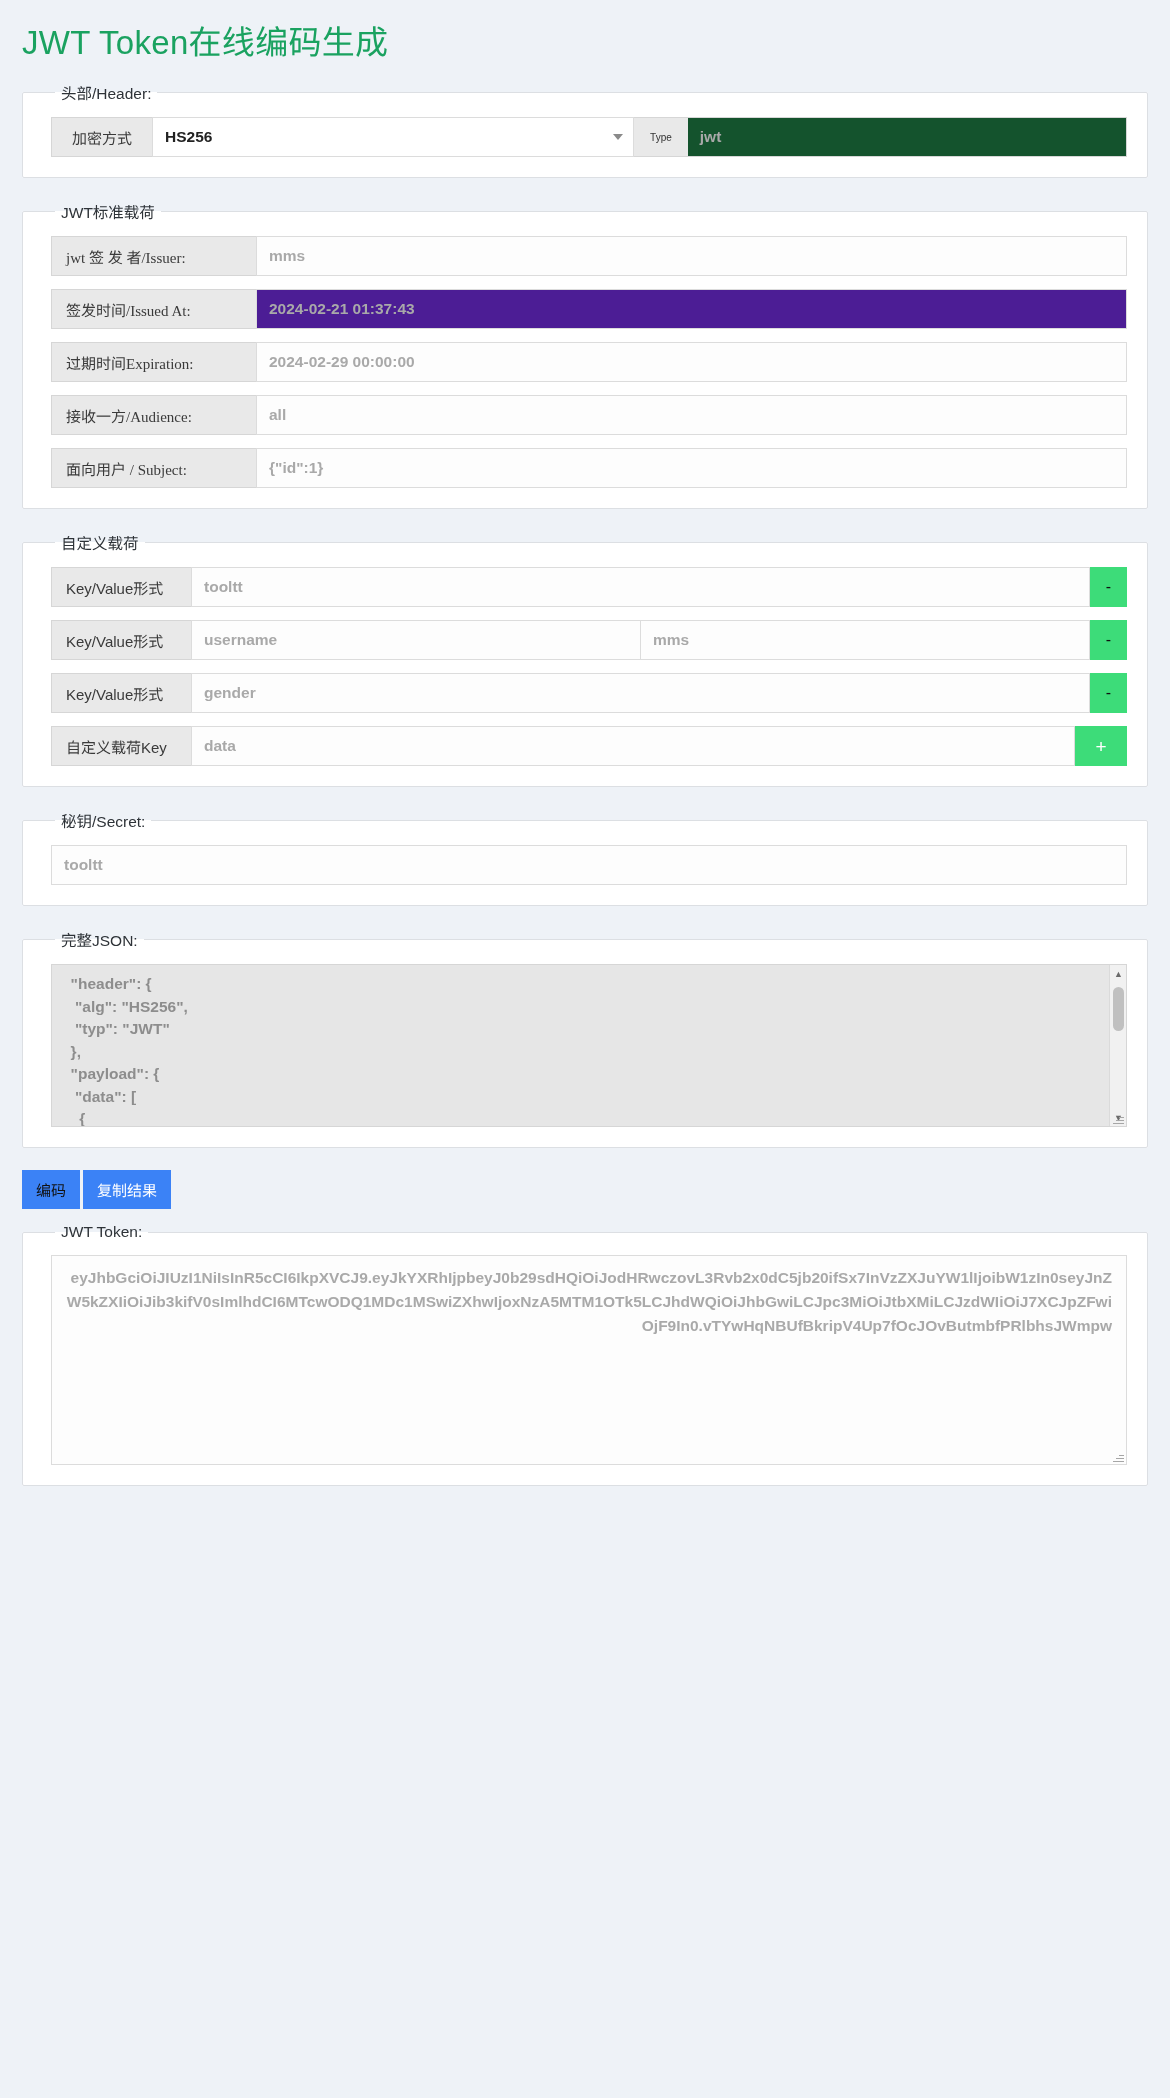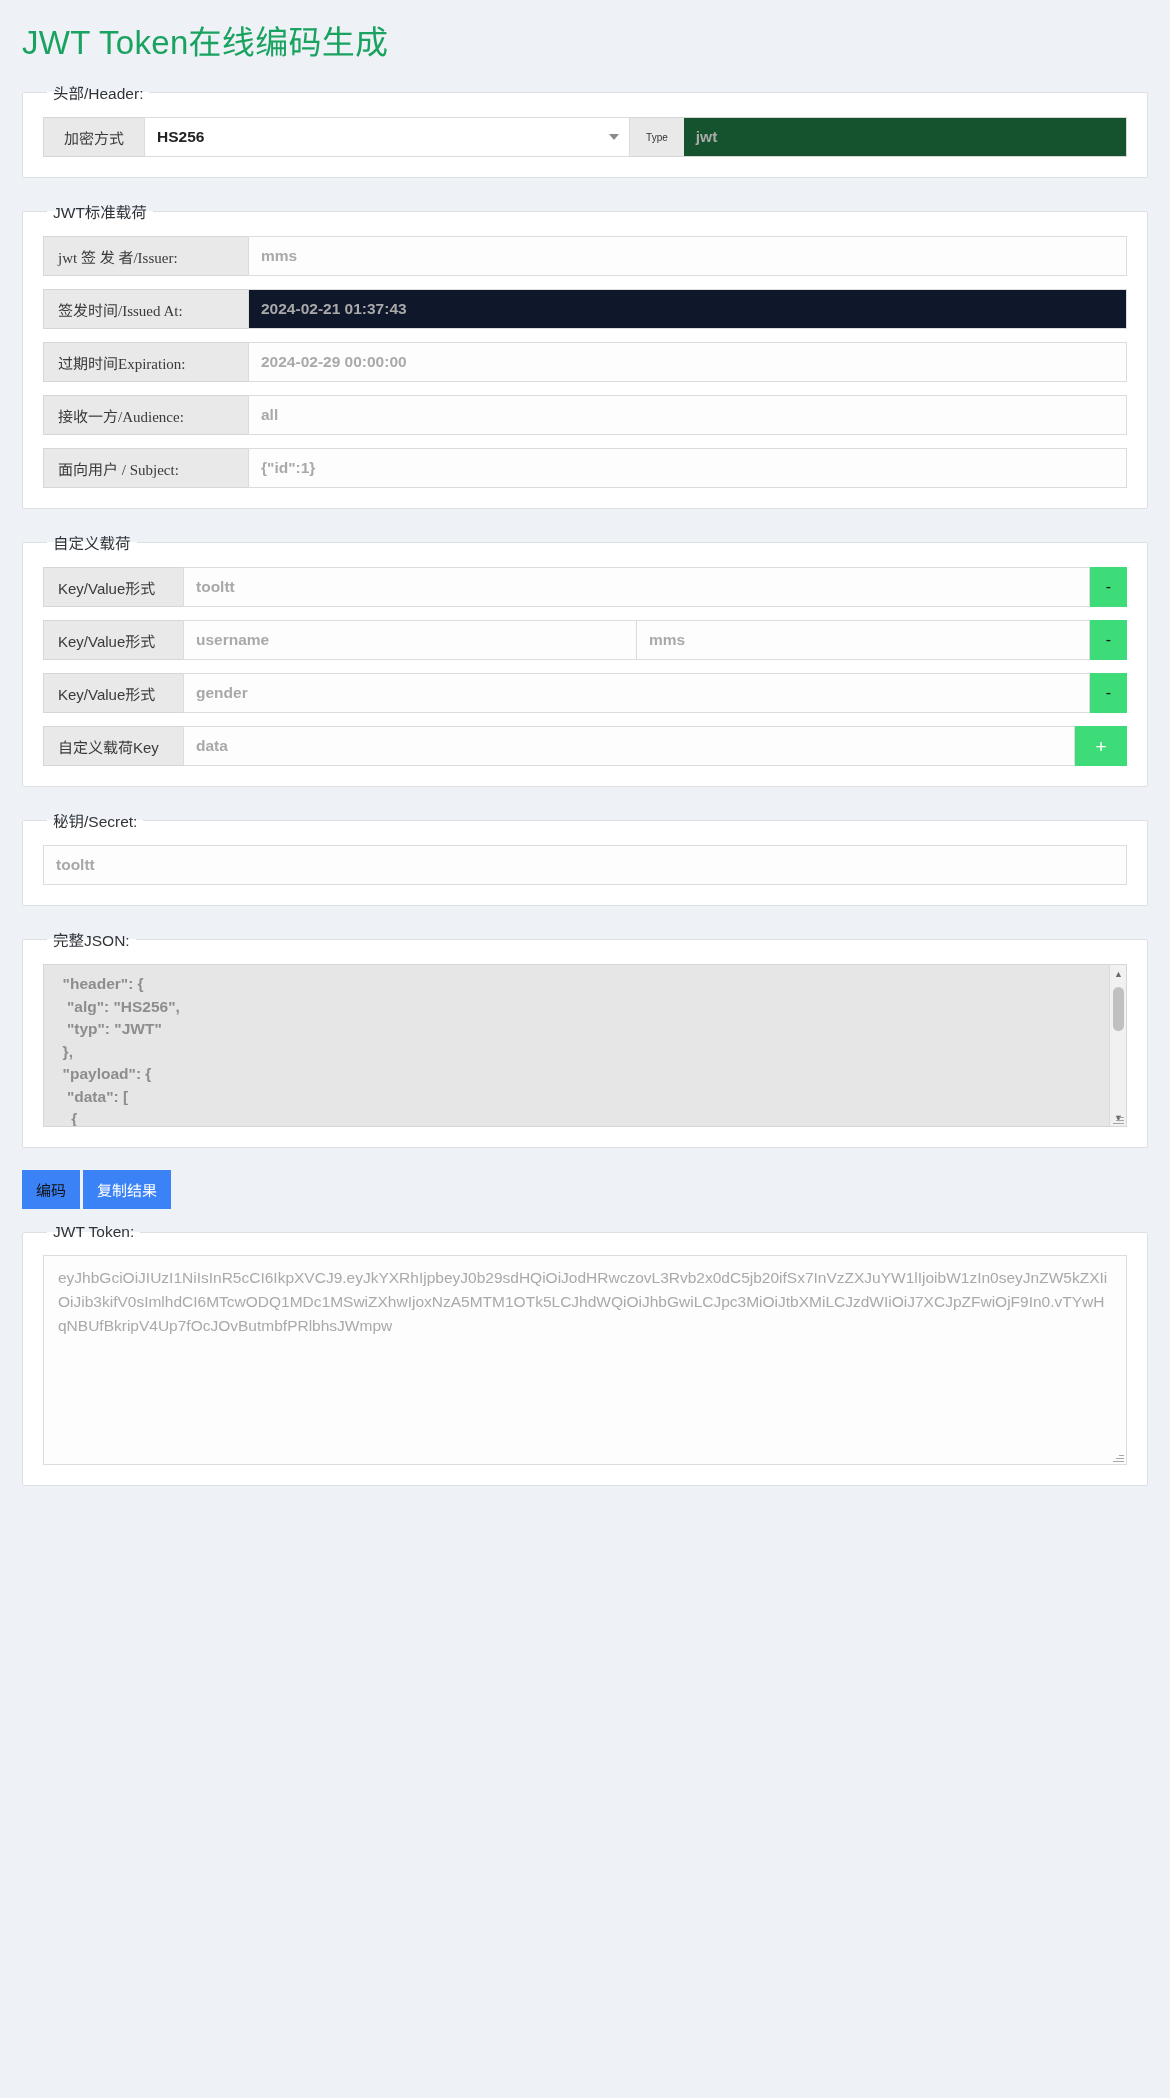--- a/index.html
+++ b/index.html
@@ -23,21 +23,21 @@
     letter-spacing: .3px;
     padding: 22px 0 18px 22px;
     margin: 0;
     line-height: 1.25;
   }
   
   fieldset.block {
     border: 1px solid #dcdfe3;
     border-radius: 2px;
     margin: 0 22px 22px 22px;
-    padding: 14px 20px 20px 20px;
+    padding: 14px 20px 20px 28px;
     background: #fff;
   }
   fieldset.block > legend {
     font-size: 15.5px;
     color: #2e3338;
     padding: 0 6px;
     margin-left: 4px;
     font-weight: 400;
   }
   .row {
@@ -72,21 +72,21 @@
     color: #a9a9a9;
     font-size: 15.5px;
     font-weight: 700;
     display: flex;
     align-items: center;
     padding: 0 12px;
     min-width: 0;
     overflow: hidden;
     white-space: nowrap;
   }
-  .fld.readonly { background: #0f172a; }
+  .fld.readonly { background: #4c1d95; }
 
   .selwrap {
     flex: 1 1 auto;
     position: relative;
     border: 1px solid #dcdcdc;
     background: #ffffff;
     display: flex;
     align-items: center;
     padding: 0 28px 0 12px;
     color: #222;
@@ -232,24 +232,25 @@
     position: relative;
     border: 1px solid #dcdcdc;
     background: #fdfdfd;
     height: 210px;
     padding: 10px 14px;
     overflow: hidden;
   }
   .tokenbox .tok {
     color: #a9a9a9;
     font-size: 15.5px;
-    font-weight: 400;
+    font-weight: 700;
     line-height: 1.55;
     word-break: break-all;
     font-family: "Liberation Sans", "DejaVu Sans", sans-serif;
+    text-align: right;
   }
 </style>
 </head>
 <body>
 
 <div class="page">
 
   <h1 class="page-title">JWT Token在线编码生成</h1>
 
   <fieldset class="block">

